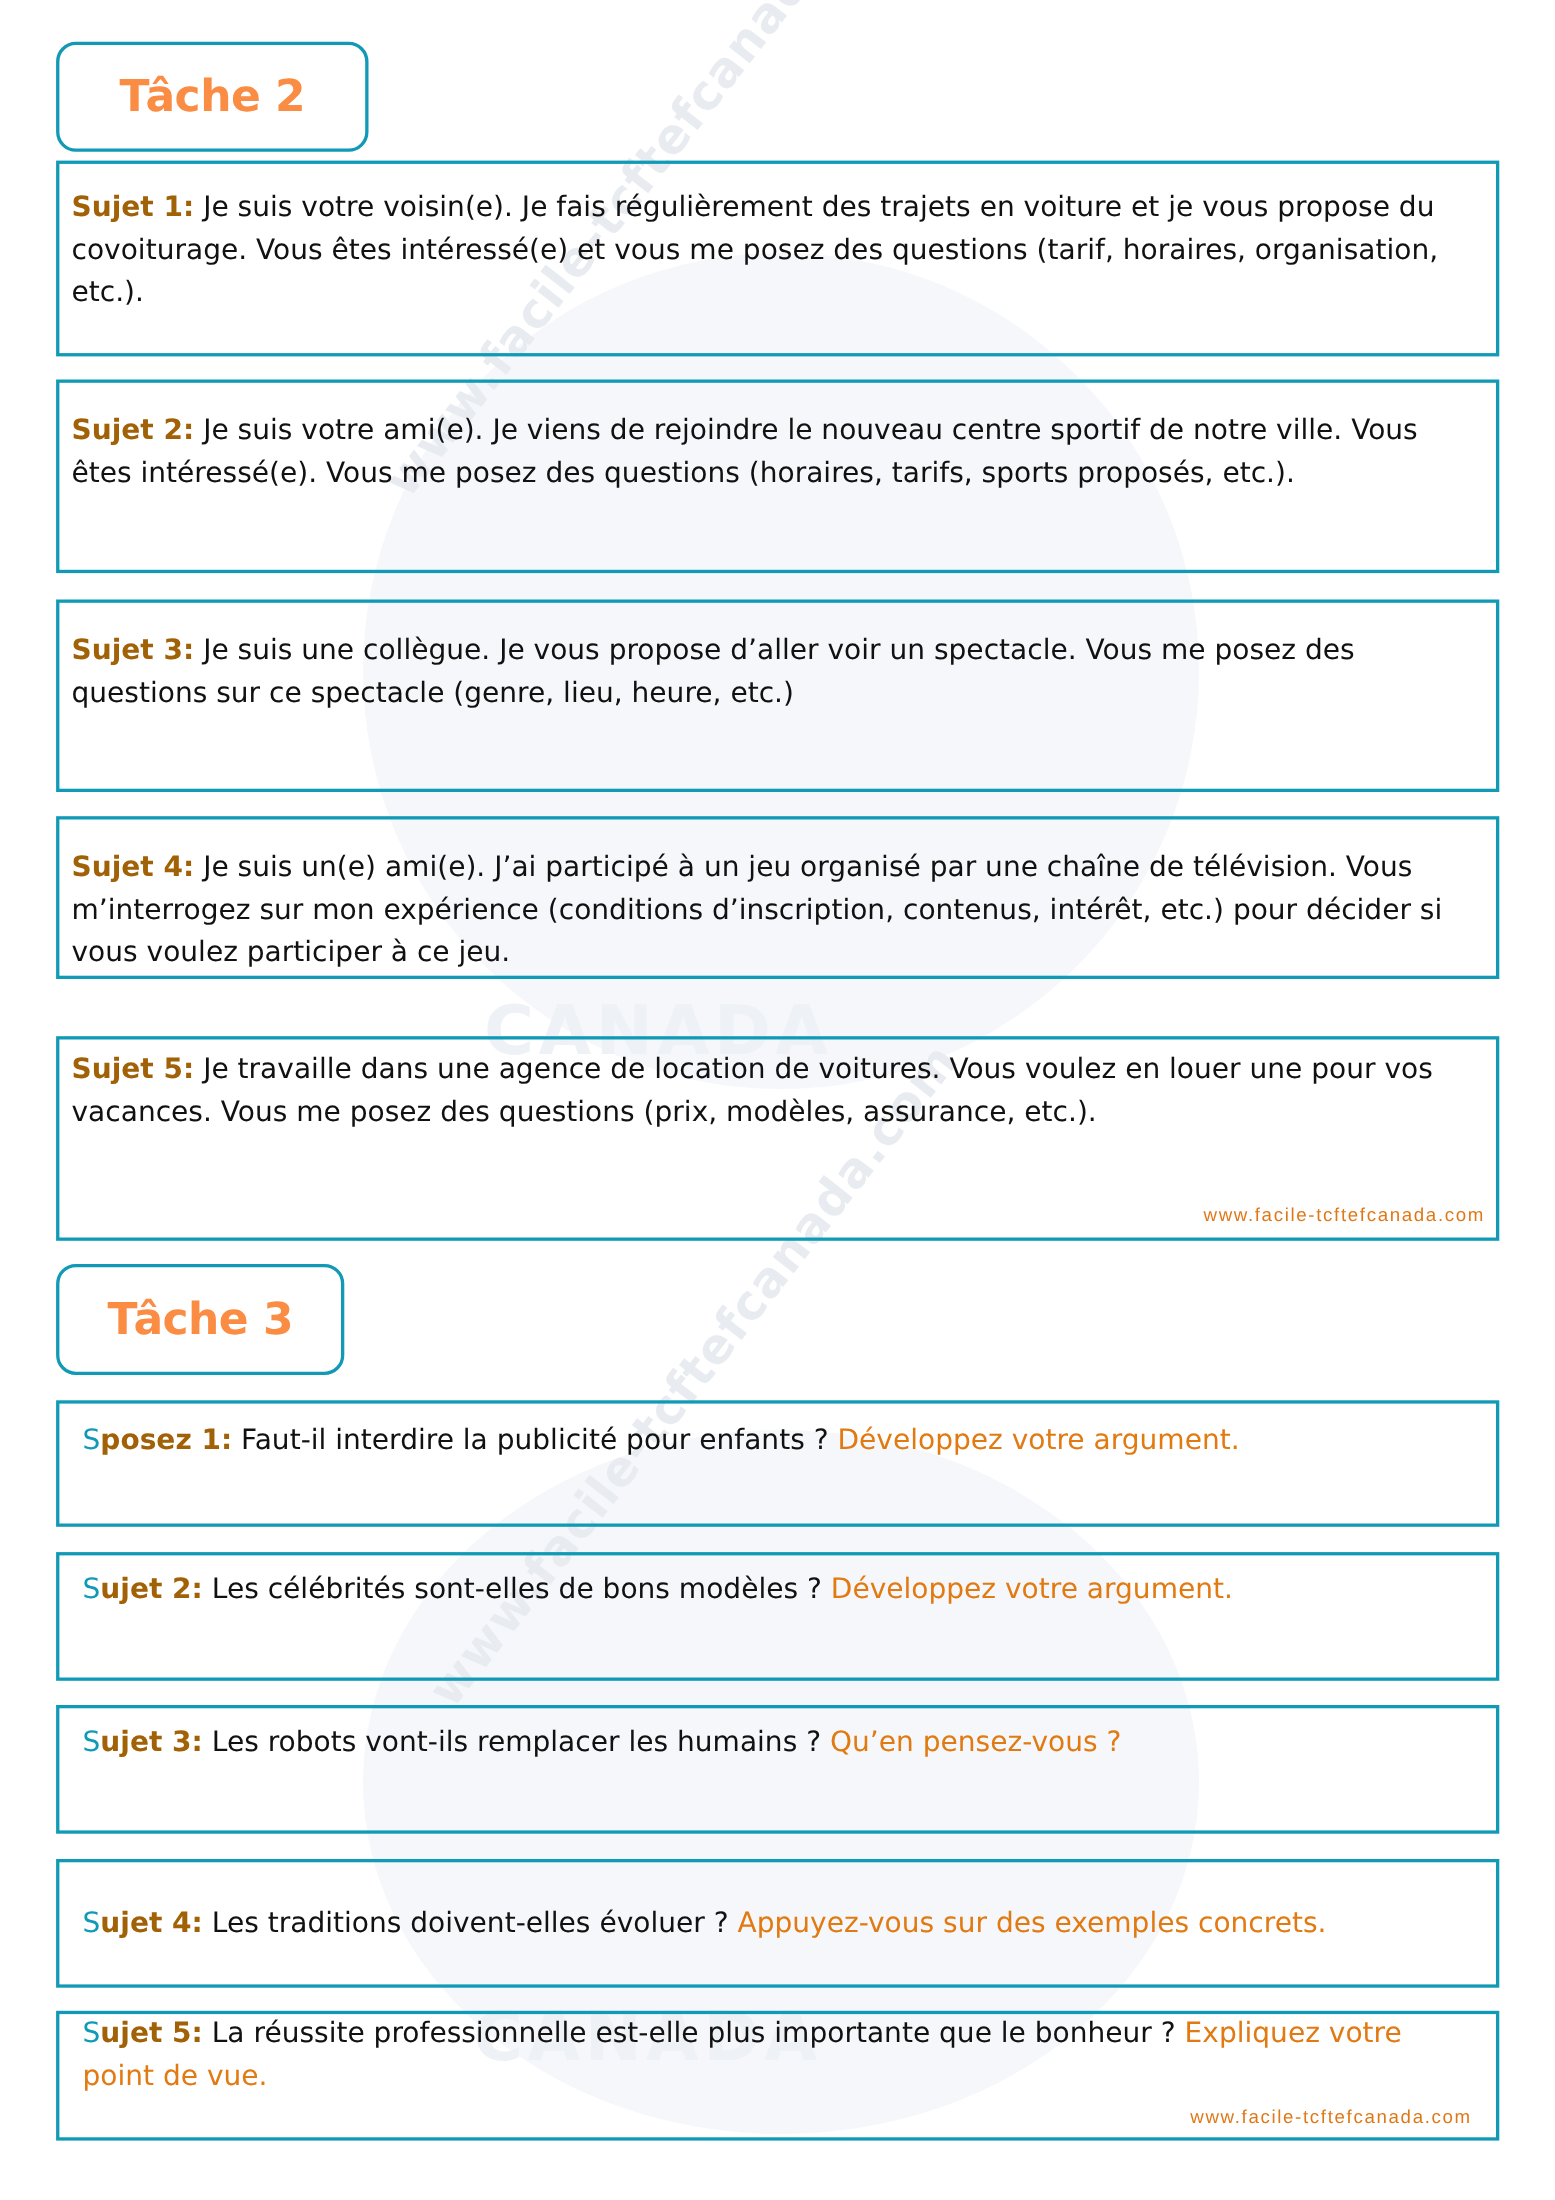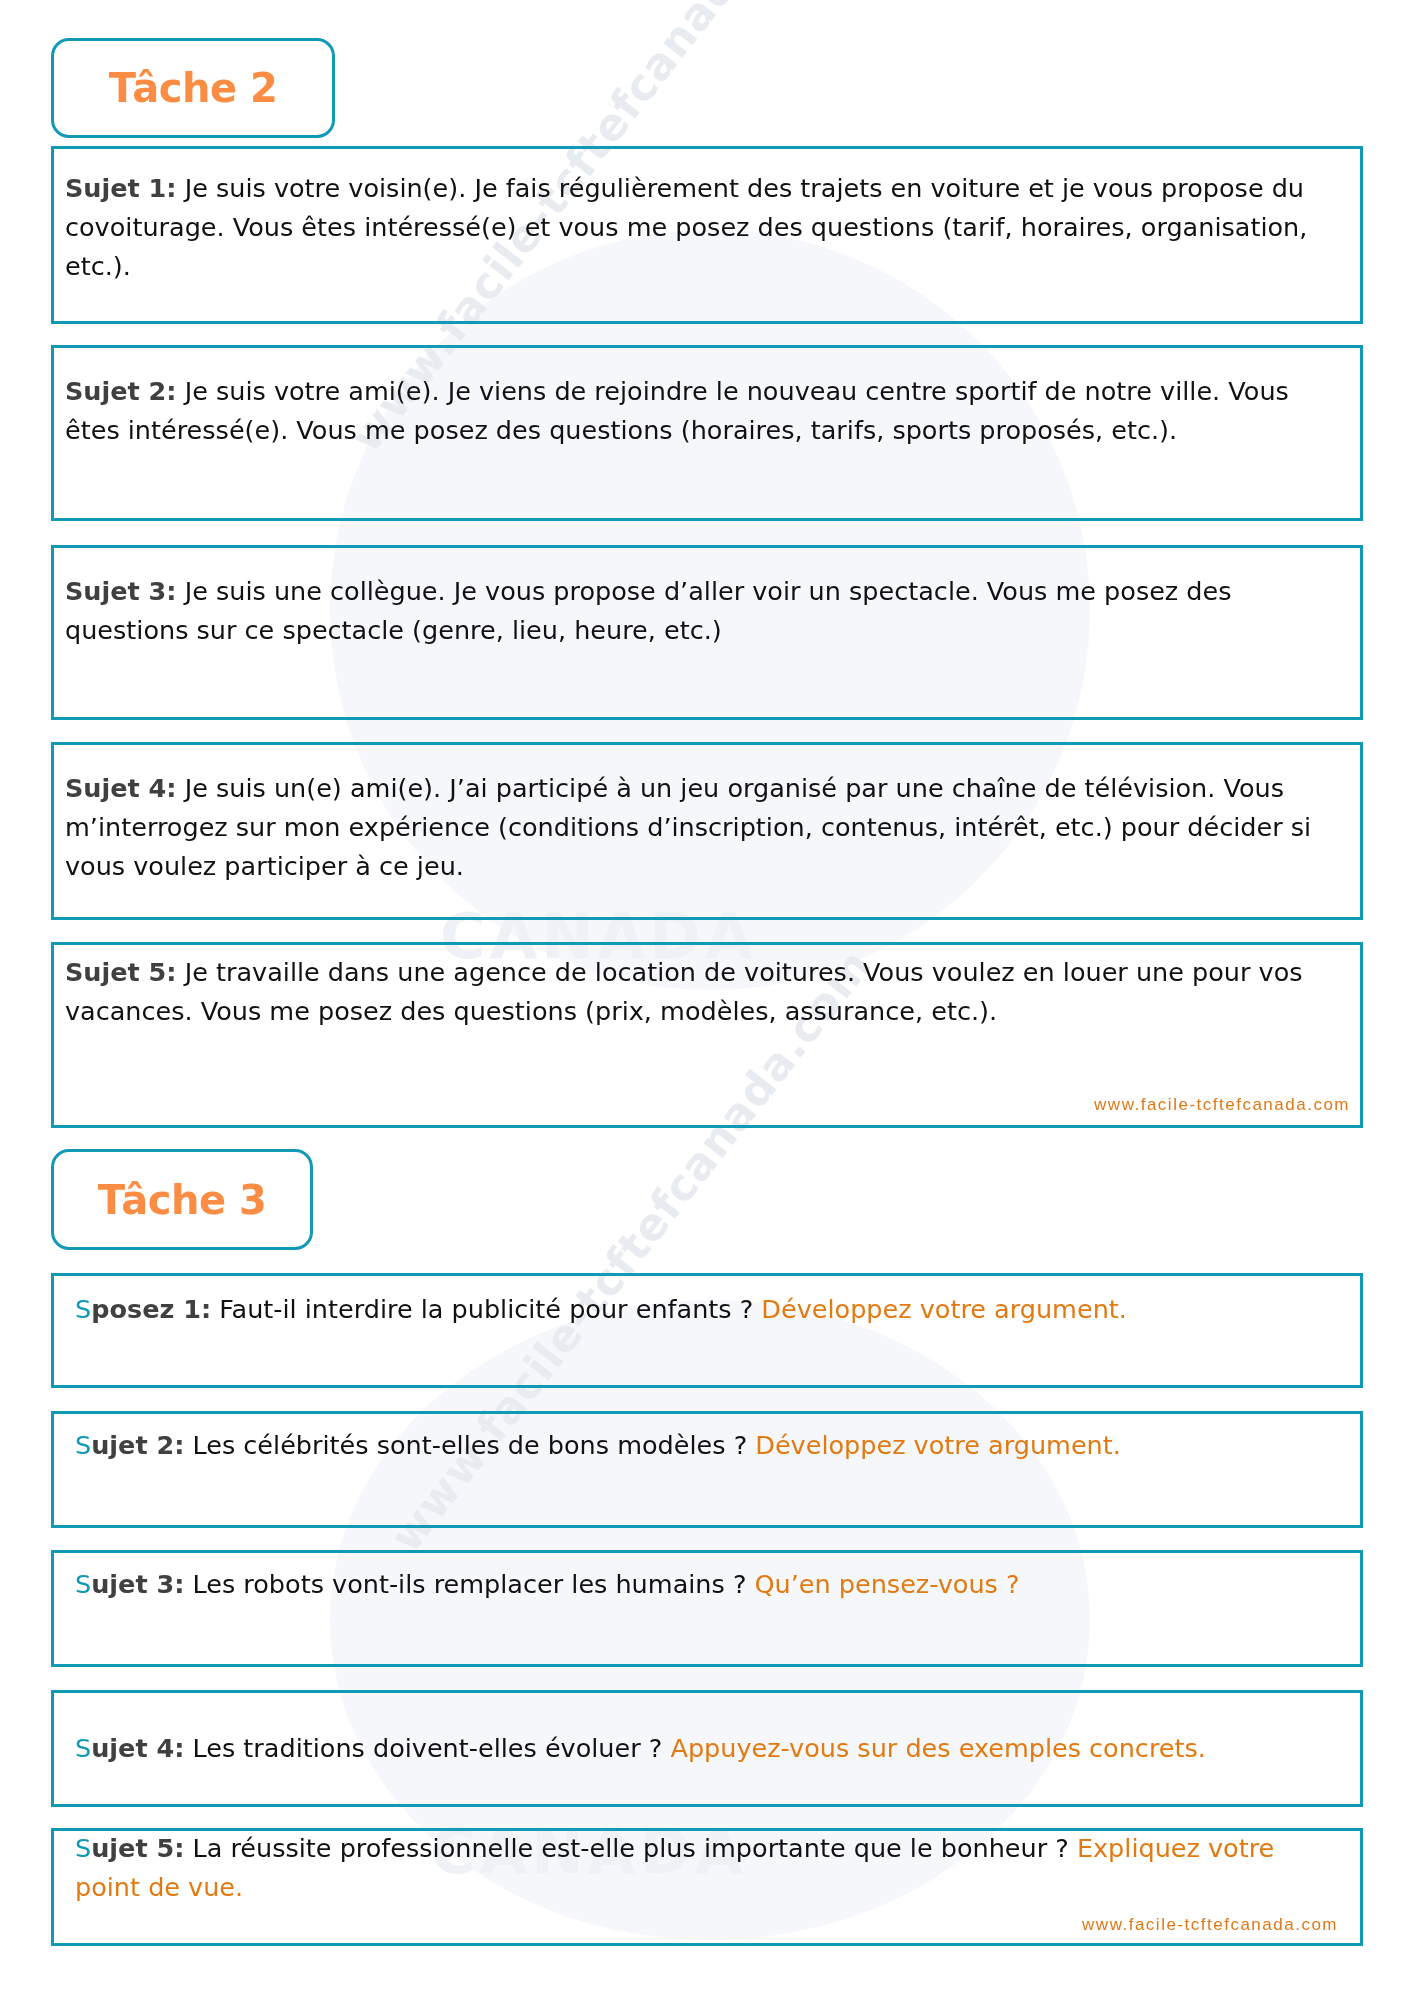--- a/index.html
+++ b/index.html
@@ -5,21 +5,21 @@
   html, body { margin:0; padding:0; background:#ffffff; }
   body { width:1414px; height:2000px; position:relative; overflow:hidden; font-family:"DejaVu Sans", sans-serif; color:#111; }
   .wm-text { position:absolute; color:#e8ecf1; font-size:44px; font-weight:bold; letter-spacing:1px; white-space:nowrap; transform-origin:left center; }
   .wm-logo { position:absolute; border-radius:50%; background:#f5f7fa; }
   .wm-canada { position:absolute; font-weight:bold; color:#eef1f5; font-size:62px; letter-spacing:4px; }
   .pill { position:absolute; border:3px solid #1199b5; border-radius:18px; box-sizing:border-box; display:flex; align-items:center; justify-content:center; }
   .pill span { color:#fa8d43; font-weight:bold; font-size:40px; letter-spacing:-0.5px; }
   .box { position:absolute; left:51px; width:1312px; border:3px solid #119ab6; box-sizing:border-box; background:transparent; }
   .box p { margin:0; font-size:25.5px; line-height:39px; color:#111; }
   .t2 .box p { position:absolute; left:11px; right:14px; }
-  .lbl { color:#404040; font-weight:bold; }
+  .lbl { color:#a16207; font-weight:bold; }
   .s-cap { color:#0f9ab6; font-weight:normal; }
   .orange { color:#e27a12; }
   .url { position:absolute; right:10px; font-size:17px; color:#df7816; letter-spacing:1.5px; font-family:"Liberation Sans", sans-serif; }
 </style>
 </head>
 <body>
 
 <div class="wm-logo" style="left:330px;top:230px;width:760px;height:760px;"></div>
 <div class="wm-text" style="left:360px;top:420px;transform:rotate(-52deg);">www.facile-tcftefcanada.com</div>
 <div class="wm-canada" style="left:440px;top:900px;">CANADA</div>
@@ -34,21 +34,21 @@
 
   <div class="box" style="top:146px;height:178px;">
     <p style="top:20px;"><span class="lbl">Sujet 1:</span><span> Je suis votre voisin(e). Je fais régulièrement des trajets en voiture et je vous propose du covoiturage. Vous êtes intéressé(e) et vous me posez des questions (tarif, horaires, organisation, etc.).</span></p>
   </div>
   <div class="box" style="top:345px;height:176px;">
     <p style="top:24px;"><span class="lbl">Sujet 2:</span><span> Je suis votre ami(e). Je viens de rejoindre le nouveau centre sportif de notre ville. Vous êtes intéressé(e). Vous me posez des questions (horaires, tarifs, sports proposés, etc.).</span></p>
   </div>
   <div class="box" style="top:545px;height:175px;">
     <p style="top:24px;"><span class="lbl">Sujet 3:</span><span> Je suis une collègue. Je vous propose d’aller voir un spectacle. Vous me posez des questions sur ce spectacle (genre, lieu, heure, etc.)</span></p>
   </div>
-  <div class="box" style="top:742px;height:178px;">
+  <div class="box" style="top:742px;height:148px;">
     <p style="top:24px;"><span class="lbl">Sujet 4:</span><span> Je suis un(e) ami(e). J’ai participé à un jeu organisé par une chaîne de télévision. Vous m’interrogez sur mon expérience (conditions d’inscription, contenus, intérêt, etc.) pour décider si vous voulez participer à ce jeu.</span></p>
   </div>
   <div class="box" style="top:942px;height:186px;">
     <p style="top:8px;"><span class="lbl">Sujet 5:</span><span> Je travaille dans une agence de location de voitures. Vous voulez en louer une pour vos vacances. Vous me posez des questions (prix, modèles, assurance, etc.).</span></p>
     <div class="url" style="bottom:10px;">www.facile-tcftefcanada.com</div>
   </div>
 </section>
 
 <section class="t3">
   <div class="pill" style="left:51px;top:1149px;width:262px;height:101px;">

